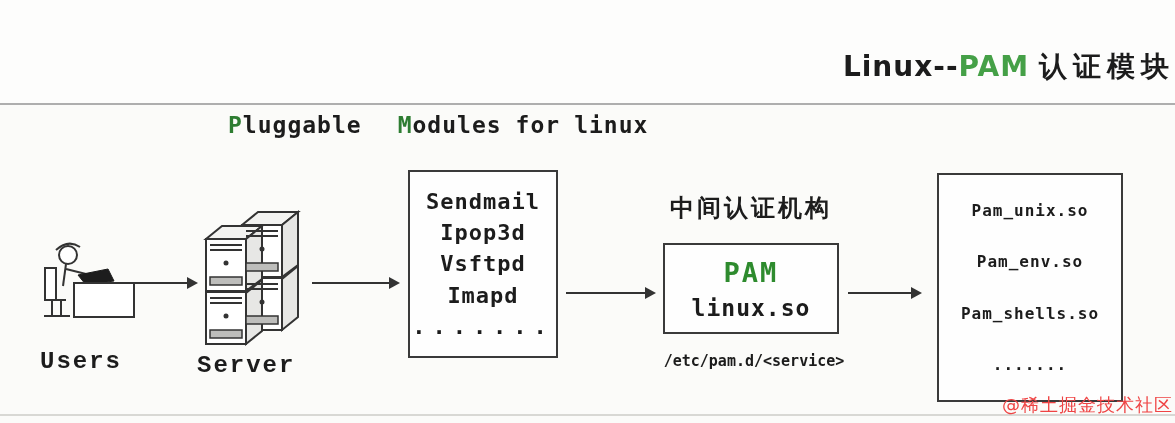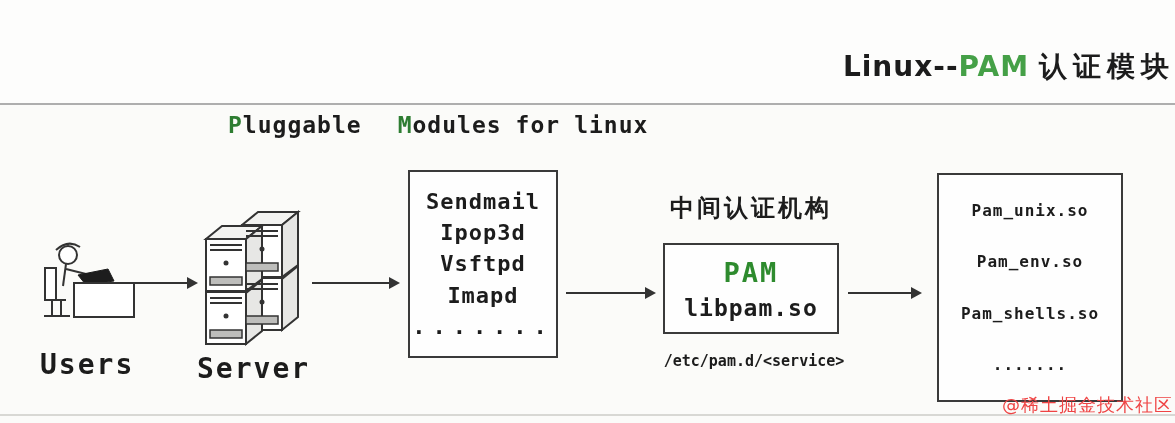--- a/index.html
+++ b/index.html
@@ -28,21 +28,21 @@
     font-size:23px;font-weight:bold;letter-spacing:1px;white-space:nowrap;
   }
   .subtitle .word{margin-right:36px;}
   .subtitle .word.tight{margin-right:14px;}
   .subtitle .initial{color:#2e7d32;}
 
   
   .users-icon{position:absolute;left:28px;top:238px;}
   .server-icon{position:absolute;left:196px;top:203px;}
   .icon-label{
-    position:absolute;font-size:28px;font-weight:bold;letter-spacing:2px;
+    position:absolute;font-size:24px;font-weight:bold;letter-spacing:2px;font-family:Liberation Mono, monospace;
   }
   .users-label{left:40px;top:348px;}
   .server-label{left:197px;top:352px;}
 
   
   .arrow{position:absolute;height:2px;background:#333;}
   .arrow::after{
     content:"";position:absolute;right:-10px;top:-5px;
     border-left:11px solid #333;
     border-top:6px solid transparent;
@@ -156,21 +156,21 @@
     <div class="item">Vsftpd</div>
     <div class="item">Imapd</div>
     <div class="item dots">.......</div>
   </div>
 
   <div class="arrow arrow-3"></div>
 
   <div class="mid-heading">中间认证机构</div>
   <div class="outline-box pam-box">
     <div class="pam-title">PAM</div>
-    <div class="pam-lib">libpam.so</div>
+    <div class="pam-lib">linux.so</div>
   </div>
   <div class="config-path">/etc/pam.d/&lt;service&gt;</div>
 
   <div class="arrow arrow-4"></div>
 
   <div class="outline-box modules-box">
     <div class="item">Pam_unix.so</div>
     <div class="item">Pam_env.so</div>
     <div class="item">Pam_shells.so</div>
     <div class="item dots">.......</div>

